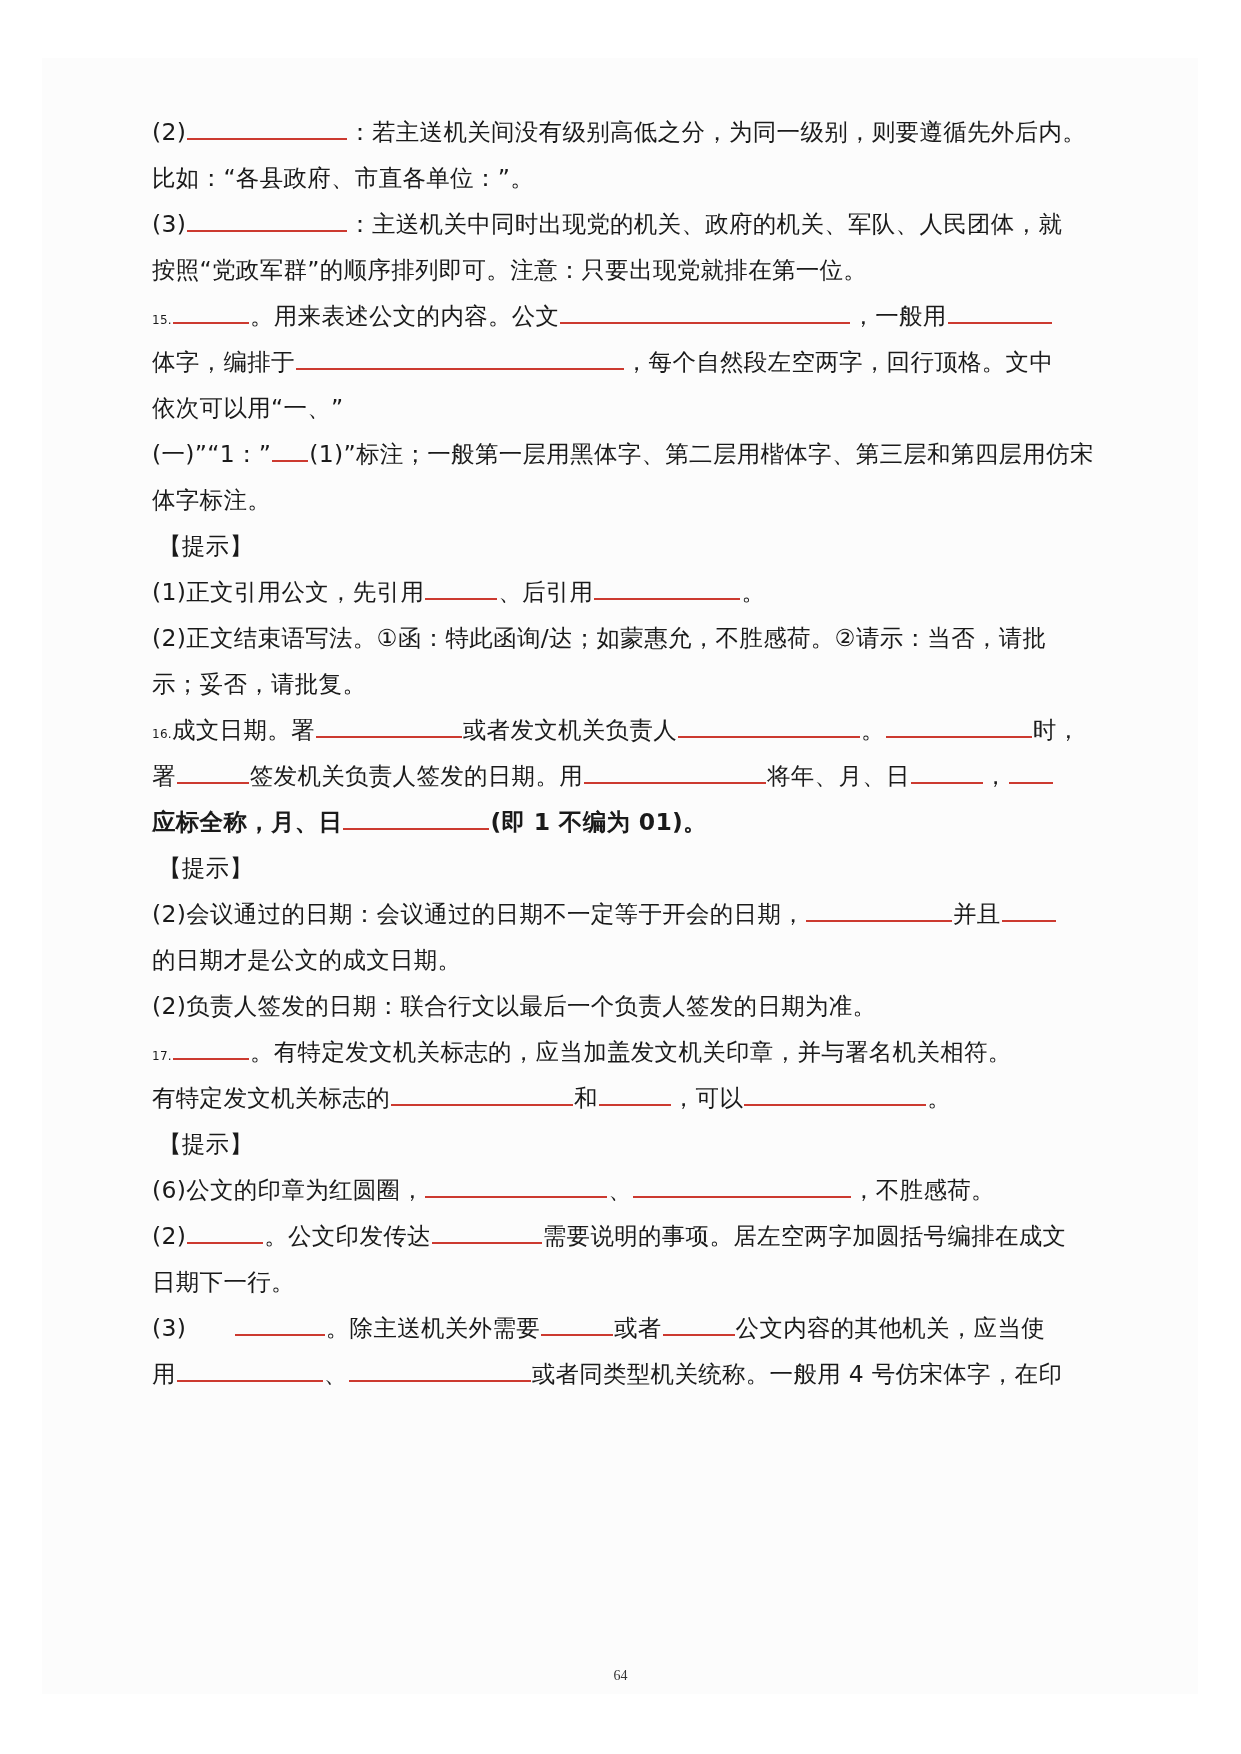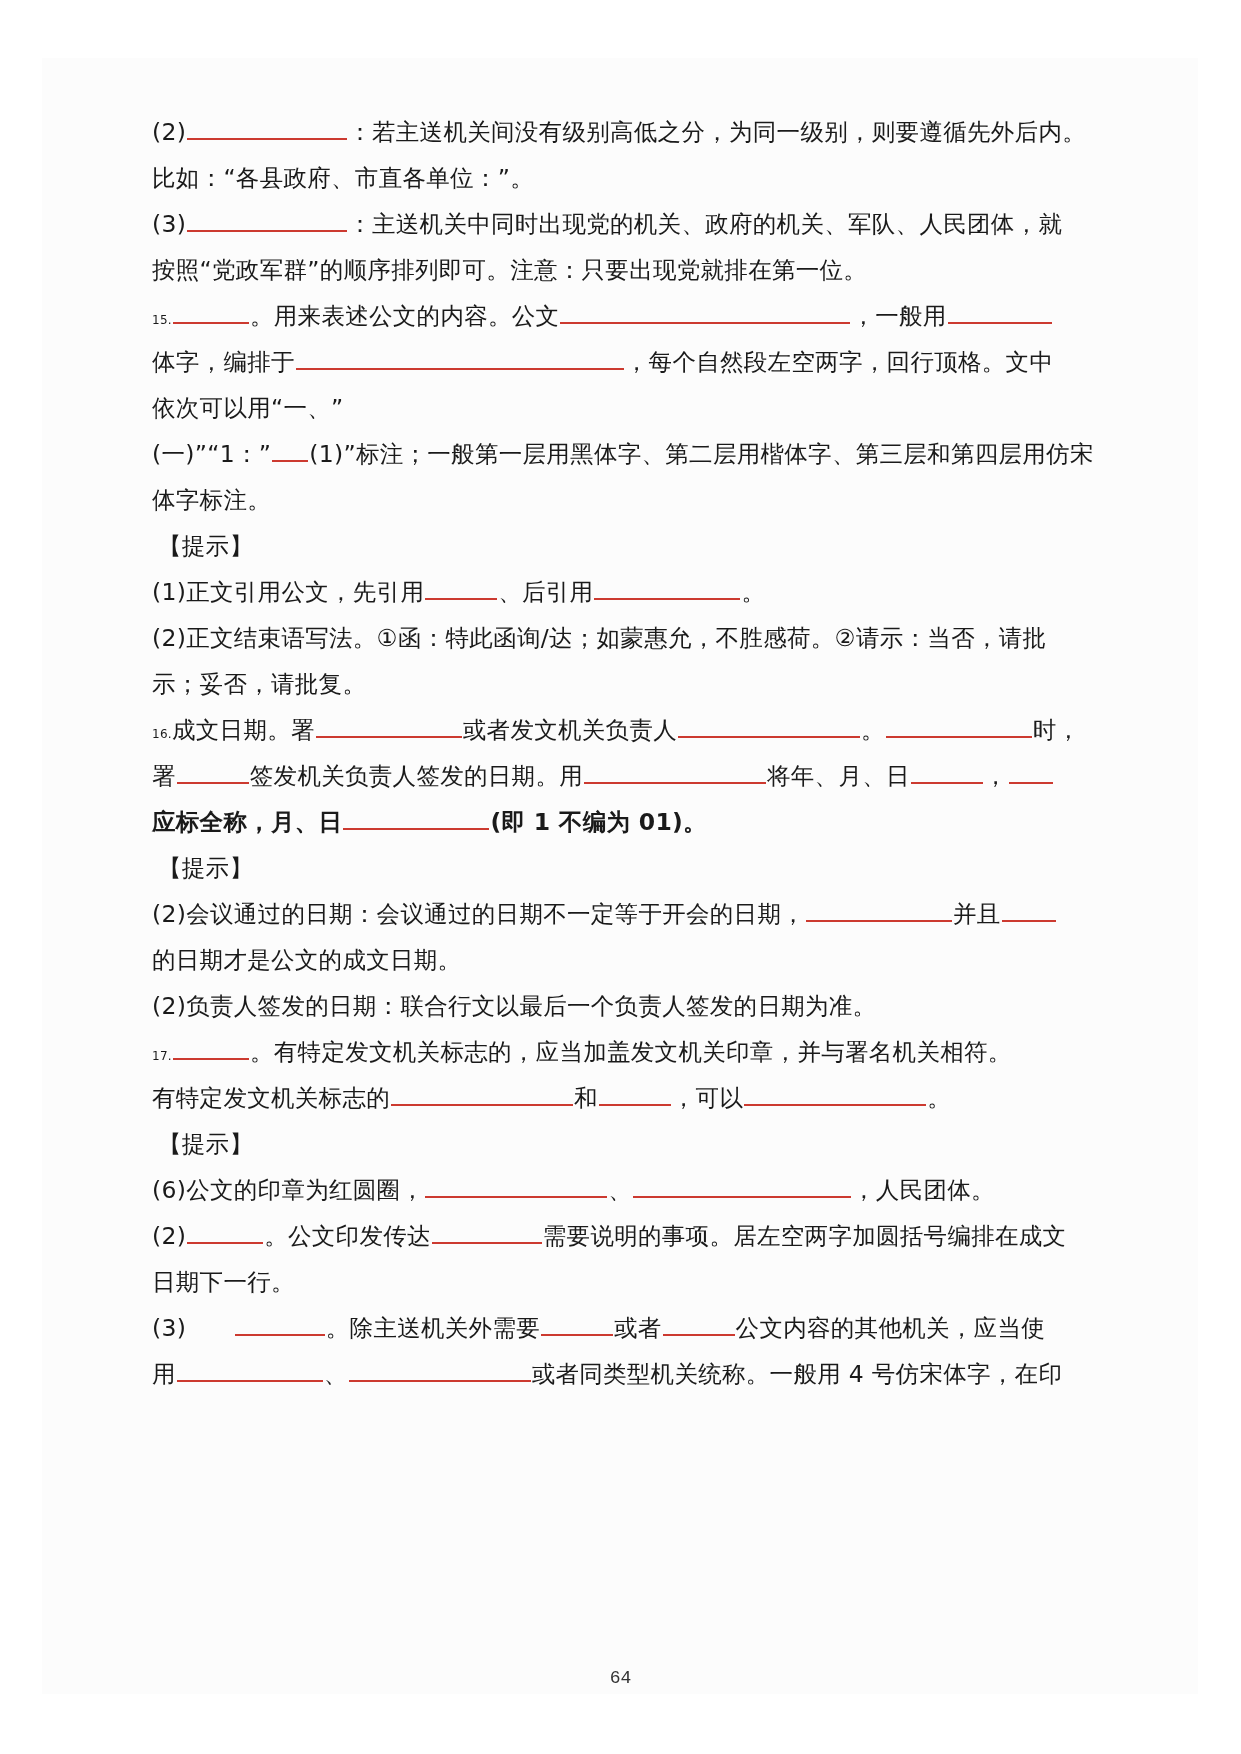--- a/index.html
+++ b/index.html
@@ -5,21 +5,21 @@
   html, body { margin: 0; padding: 0; background: #ffffff; }
   body { width: 1241px; height: 1754px; position: relative; overflow: hidden;
          font-family: "DejaVu Sans", "Liberation Sans", sans-serif; color: #1a1a1a; }
   .page { position: absolute; left: 42px; top: 58px; width: 1156px; height: 1636px; background: #fcfcfc; }
   .line { position: absolute; left: 112px; height: 40px; line-height: 40px; font-size: 23.5px;
           white-space: nowrap; letter-spacing: 0.3px; margin-left: 40px; }
   .num { font-size: 12px; }
   .blank { display: inline-block; border-bottom: 2px solid #cc3a30; height: 26px; vertical-align: baseline; margin: 0 1px; }
   .tip { left: 118px; }
   .footer { position: absolute; top: 1668px; left: 0; width: 1241px; text-align: center;
-            font-family: Liberation Mono, monospace; font-size: 18px; color: #333; }
+            font-family: Liberation Serif, serif; font-size: 14px; color: #333; }
 </style>
 </head>
 <body>
 
 <div class="page"></div>
 <div id="lines">
     <div class="line" style="top: 112px;"><span class="txt">(2)</span><span class="blank" style="width: 160px; border-bottom-color: rgb(204, 58, 48);"></span><span class="txt">：若主送机关间没有级别高低之分，为同一级别，则要遵循先外后内。</span></div>
     <div class="line" style="top: 158px;"><span class="txt">比如：“各县政府、市直各单位：”。</span></div>
     <div class="line" style="top: 204px;"><span class="txt">(3)</span><span class="blank" style="width: 160px; border-bottom-color: rgb(204, 58, 48);"></span><span class="txt">：主送机关中同时出现党的机关、政府的机关、军队、人民团体，就</span></div>
     <div class="line" style="top: 250px;"><span class="txt">按照“党政军群”的顺序排列即可。注意：只要出现党就排在第一位。</span></div>
@@ -35,19 +35,19 @@
     <div class="line" style="top: 710px;"><span class="num">16.</span><span class="txt">成文日期。署</span><span class="blank" style="width: 146px; border-bottom-color: rgb(204, 58, 48);"></span><span class="txt">或者发文机关负责人</span><span class="blank" style="width: 182px; border-bottom-color: rgb(204, 58, 48);"></span><span class="txt">。</span><span class="blank" style="width: 146px; border-bottom-color: rgb(204, 58, 48);"></span><span class="txt">时，</span></div>
     <div class="line" style="top: 756px;"><span class="txt">署</span><span class="blank" style="width: 72px; border-bottom-color: rgb(204, 58, 48);"></span><span class="txt">签发机关负责人签发的日期。用</span><span class="blank" style="width: 182px; border-bottom-color: rgb(204, 58, 48);"></span><span class="txt">将年、月、日</span><span class="blank" style="width: 72px; border-bottom-color: rgb(204, 58, 48);"></span><span class="txt">，</span><span class="blank" style="width: 44px; border-bottom-color: rgb(204, 58, 48);"></span></div>
     <div class="line" style="top: 802px; font-weight: bold;"><span class="txt">应标全称，月、日</span><span class="blank" style="width: 146px; border-bottom-color: rgb(204, 58, 48);"></span><span class="txt">(即 1 不编为 01)。</span></div>
     <div class="line tip" style="top: 848px;"><span class="txt">【提示】</span></div>
     <div class="line" style="top: 894px;"><span class="txt">(2)会议通过的日期：会议通过的日期不一定等于开会的日期，</span><span class="blank" style="width: 146px; border-bottom-color: rgb(204, 58, 48);"></span><span class="txt">并且</span><span class="blank" style="width: 54px; border-bottom-color: rgb(204, 58, 48);"></span></div>
     <div class="line" style="top: 940px;"><span class="txt">的日期才是公文的成文日期。</span></div>
     <div class="line" style="top: 986px;"><span class="txt">(2)负责人签发的日期：联合行文以最后一个负责人签发的日期为准。</span></div>
     <div class="line" style="top: 1032px;"><span class="num">17.</span><span class="blank" style="width: 76px; border-bottom-color: rgb(204, 58, 48);"></span><span class="txt">。有特定发文机关标志的，应当加盖发文机关印章，并与署名机关相符。</span></div>
     <div class="line" style="top: 1078px;"><span class="txt">有特定发文机关标志的</span><span class="blank" style="width: 182px; border-bottom-color: rgb(204, 58, 48);"></span><span class="txt">和</span><span class="blank" style="width: 72px; border-bottom-color: rgb(204, 58, 48);"></span><span class="txt">，可以</span><span class="blank" style="width: 182px; border-bottom-color: rgb(204, 58, 48);"></span><span class="txt">。</span></div>
     <div class="line tip" style="top: 1124px;"><span class="txt">【提示】</span></div>
-    <div class="line" style="top: 1170px;"><span class="txt">(6)公文的印章为红圆圈，</span><span class="blank" style="width: 182px; border-bottom-color: rgb(204, 58, 48);"></span><span class="txt">、</span><span class="blank" style="width: 218px; border-bottom-color: rgb(204, 58, 48);"></span><span class="txt">，人民团体。</span></div>
+    <div class="line" style="top: 1170px;"><span class="txt">(6)公文的印章为红圆圈，</span><span class="blank" style="width: 182px; border-bottom-color: rgb(204, 58, 48);"></span><span class="txt">、</span><span class="blank" style="width: 218px; border-bottom-color: rgb(204, 58, 48);"></span><span class="txt">，不胜感荷。</span></div>
     <div class="line" style="top: 1216px;"><span class="txt">(2)</span><span class="blank" style="width: 76px; border-bottom-color: rgb(204, 58, 48);"></span><span class="txt">。公文印发传达</span><span class="blank" style="width: 110px; border-bottom-color: rgb(204, 58, 48);"></span><span class="txt">需要说明的事项。居左空两字加圆括号编排在成文</span></div>
     <div class="line" style="top: 1262px;"><span class="txt">日期下一行。</span></div>
     <div class="line" style="top: 1308px;"><span class="txt">(3)　　</span><span class="blank" style="width: 90px; border-bottom-color: rgb(204, 58, 48);"></span><span class="txt">。除主送机关外需要</span><span class="blank" style="width: 72px; border-bottom-color: rgb(204, 58, 48);"></span><span class="txt">或者</span><span class="blank" style="width: 72px; border-bottom-color: rgb(204, 58, 48);"></span><span class="txt">公文内容的其他机关，应当使</span></div>
     <div class="line" style="top: 1354px;"><span class="txt">用</span><span class="blank" style="width: 146px; border-bottom-color: rgb(204, 58, 48);"></span><span class="txt">、</span><span class="blank" style="width: 182px; border-bottom-color: rgb(204, 58, 48);"></span><span class="txt">或者同类型机关统称。一般用 4 号仿宋体字，在印</span></div>
   </div>
 <div class="footer">64</div>
 
 </body></html>

